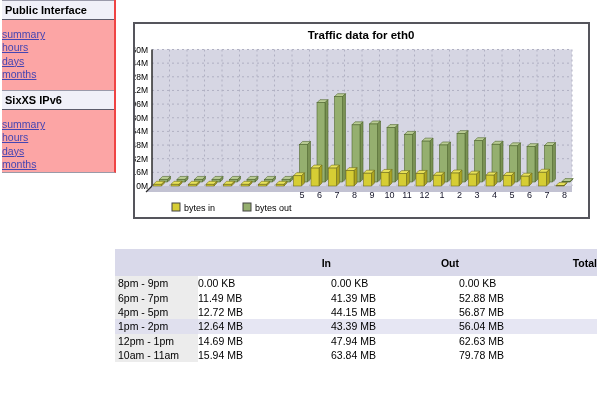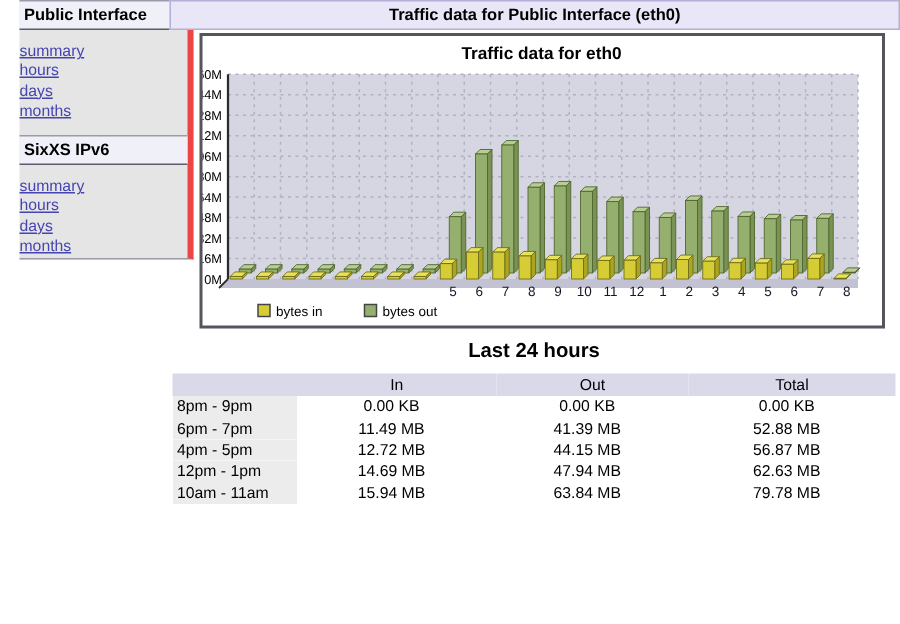--- a/index.html
+++ b/index.html
@@ -1,21 +1,21 @@
 <!DOCTYPE html>
 <html><head>
 <meta charset="utf-8">
 <style>
   html,body{margin:0;padding:0;background:#fff;}
   .page{position:relative;width:600px;height:416px;overflow:hidden;background:#fff;
         font-family:"Liberation Sans","DejaVu Sans",sans-serif;color:#000;}
 
   
-  .sidebar{position:absolute;left:13px;top:0;width:112px;height:172px;
-           border-right:4px solid #ef4444;border-bottom:1px solid #9a9aa8;background:#e5e5e5;}
+  .sidebar{position:absolute;left:2px;top:0;width:112px;height:172px;
+           border-right:2px solid #ef4444;border-bottom:1px solid #9a9aa8;background:#fca5a5;}
   .side-header{background:#f0f0f8;border-top:1px solid #9a9aaa;border-bottom:1px solid #5c5c6c;
                font-size:11px;font-weight:bold;padding:3px 2px 3px 3px;}
   .side-links{padding:8px 5px 9px 0;text-align:left;}
   .navlink{display:block;font-size:10.5px;line-height:13.3px;color:#4545b2;
            text-decoration:underline;cursor:pointer;}
 
   
   .main-header{position:absolute;left:113px;top:0;width:487px;height:20px;box-sizing:border-box;
                background:#e9e7f7;border:1px solid #b4afd6;
                font-size:11px;font-weight:bold;text-align:center;line-height:18px;}
@@ -27,25 +27,25 @@
 
   
   .table-title{position:absolute;left:115px;top:224px;width:482px;height:20px;
                text-align:center;font-size:13.5px;font-weight:bold;line-height:20px;}
   table.traffic{position:absolute;left:115px;top:249px;width:482px;border-collapse:collapse;
                 table-layout:fixed;font-size:10.5px;}
   table.traffic col.c-period{width:83px;}
   table.traffic col.c-in{width:133px;}
   table.traffic col.c-out{width:128px;}
   table.traffic col.c-total{width:138px;}
-  table.traffic th{background:#d9d9ea;font-weight:normal;font-size:10.5px;
-                   height:15px;padding:0;text-align:center;}
+  table.traffic th{background:#d9d9ea;font-weight:bold;font-size:10.5px;
+                   height:27px;padding:0;text-align:right;}
   table.traffic td{height:14.4px;padding:0;white-space:nowrap;overflow:hidden;}
   td.rowlabel{text-align:left;padding-left:3px !important;}
-  td.num{text-align:center;padding-right:7px !important;margin-left:34px;}
+  td.num{text-align:left;padding-right:7px !important;margin-left:34px;}
   tr.plain td{background:#fff;}
   tr.plain td.rowlabel{background:#ececec;margin-left:32px;}
   tr.stripe td{background:#e6e6f3;}
   tr.stripe td.rowlabel{background:#e0e0ee;}
 </style>
 </head>
 <body>
 
 <div class="page">
 
@@ -59,21 +59,20 @@
     </div>
     <div class="side-header">SixXS IPv6</div>
     <div class="side-links">
       <a class="navlink">summary</a>
       <a class="navlink">hours</a>
       <a class="navlink">days</a>
       <a class="navlink">months</a>
     </div>
   </div>
 
-  <div class="main-header">Traffic data for Public Interface (eth0)</div>
 
   <div class="chart-box">
     <svg id="traffic-chart" width="453" height="193" viewBox="0 0 453 193">
         <rect x="17" y="25.5" width="420" height="136.5" fill="#d6d6e3"></rect>
         <text x="13" y="165" text-anchor="end" font-size="8.5" fill="#000">0M</text>
         <line x1="17" y1="148.35" x2="437" y2="148.35" stroke="#b0b0c2" stroke-dasharray="2,3" stroke-width="1"></line>
         <text x="13" y="151.35" text-anchor="end" font-size="8.5" fill="#000">16M</text>
         <line x1="17" y1="134.7" x2="437" y2="134.7" stroke="#b0b0c2" stroke-dasharray="2,3" stroke-width="1"></line>
         <text x="13" y="137.7" text-anchor="end" font-size="8.5" fill="#000">32M</text>
         <line x1="17" y1="121.05" x2="437" y2="121.05" stroke="#b0b0c2" stroke-dasharray="2,3" stroke-width="1"></line>
@@ -280,21 +279,20 @@
         <line x1="17" y1="25.5" x2="17" y2="162" stroke="#2b2b2b" stroke-width="1.5"></line>
         <line x1="17" y1="162" x2="11" y2="168" stroke="#2b2b2b" stroke-width="1.2"></line>
         <text x="226" y="15" text-anchor="middle" font-size="11.5" font-weight="bold">Traffic data for eth0</text>
         <rect x="37" y="179" width="8" height="8" fill="#d6cd34" stroke="#444" stroke-width="1"></rect>
         <text x="49" y="186.5" font-size="9">bytes in</text>
         <rect x="108" y="179" width="8" height="8" fill="#95af6f" stroke="#444" stroke-width="1"></rect>
         <text x="120" y="186.5" font-size="9">bytes out</text>
       </svg>
   </div>
 
-  <div class="table-title">Last 24 hours</div>
   <table class="traffic">
     <colgroup>
       <col class="c-period">
         <col class="c-in">
         <col class="c-out">
         <col class="c-total">
     </colgroup>
     <thead>
       <tr>
         <th></th>
@@ -315,20 +313,26 @@
           <td class="num">11.49 MB</td>
           <td class="num">41.39 MB</td>
           <td class="num">52.88 MB</td>
         </tr>
         <tr class="plain">
           <td class="rowlabel">4pm - 5pm</td>
           <td class="num">12.72 MB</td>
           <td class="num">44.15 MB</td>
           <td class="num">56.87 MB</td>
         </tr>
+        <tr class="stripe">
+          <td class="rowlabel">1pm - 2pm</td>
+          <td class="num">12.64 MB</td>
+          <td class="num">43.39 MB</td>
+          <td class="num">56.04 MB</td>
+        </tr>
         <tr class="plain">
           <td class="rowlabel">12pm - 1pm</td>
           <td class="num">14.69 MB</td>
           <td class="num">47.94 MB</td>
           <td class="num">62.63 MB</td>
         </tr>
         <tr class="plain">
           <td class="rowlabel">10am - 11am</td>
           <td class="num">15.94 MB</td>
           <td class="num">63.84 MB</td>

